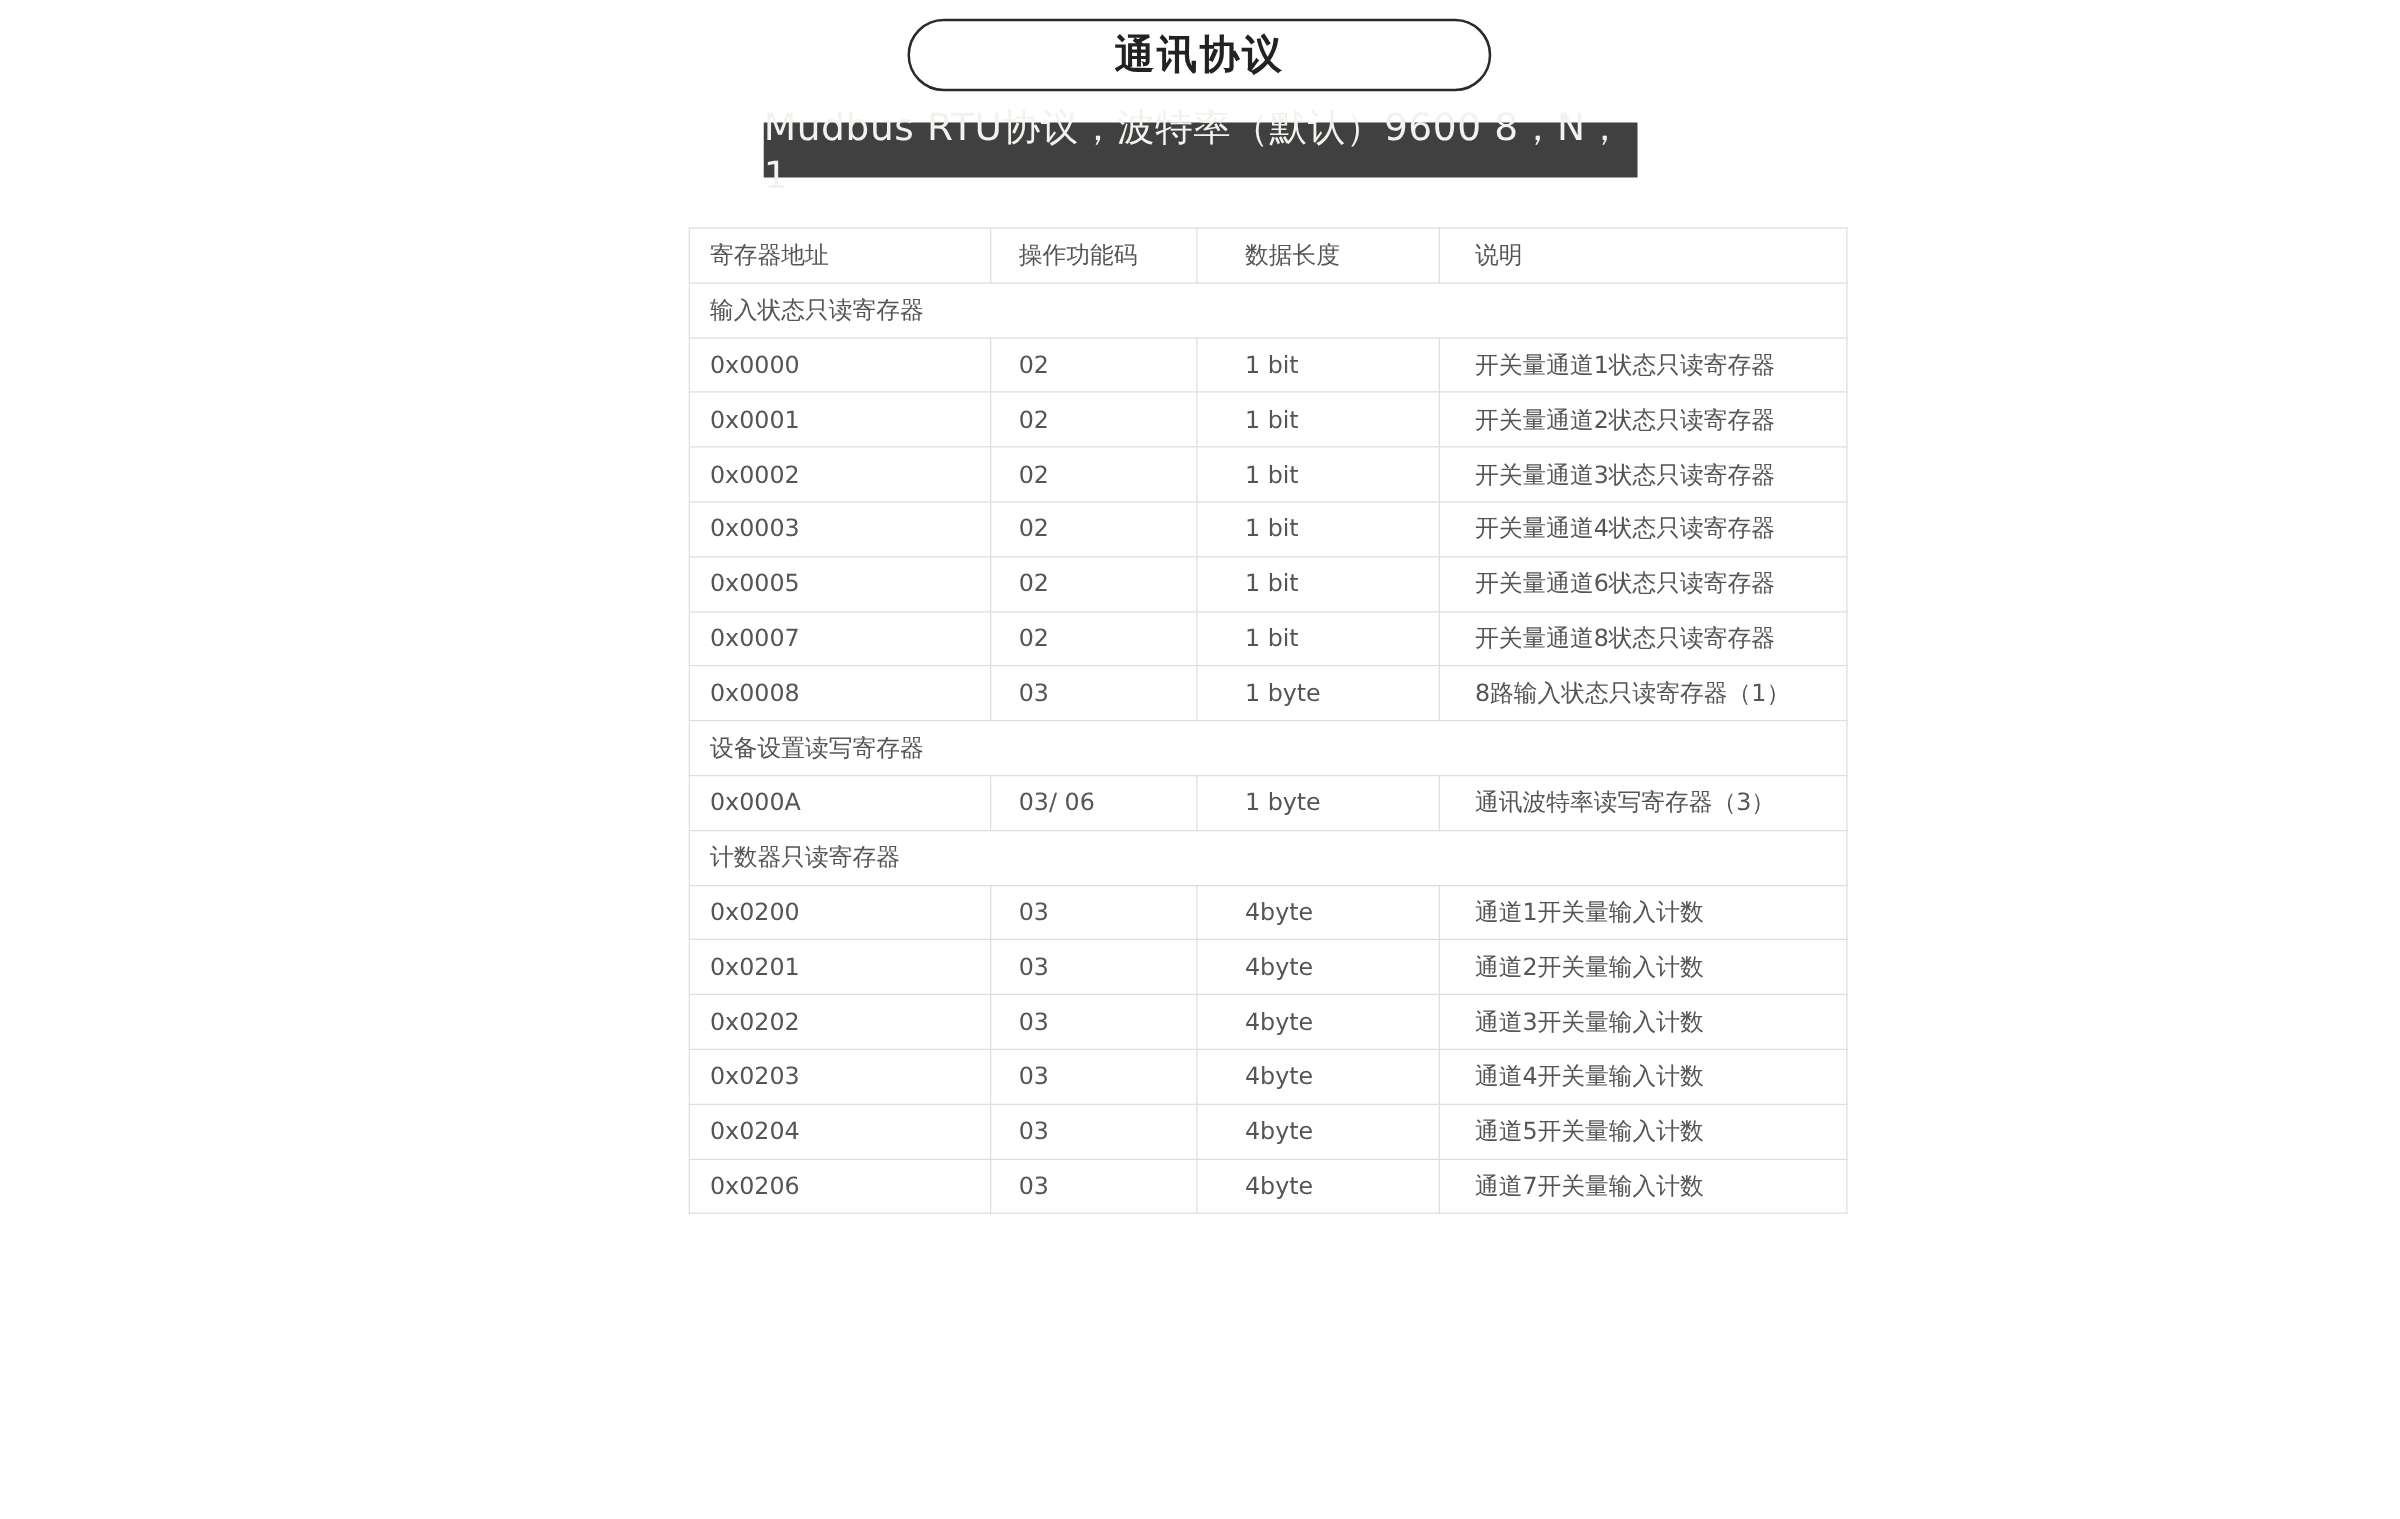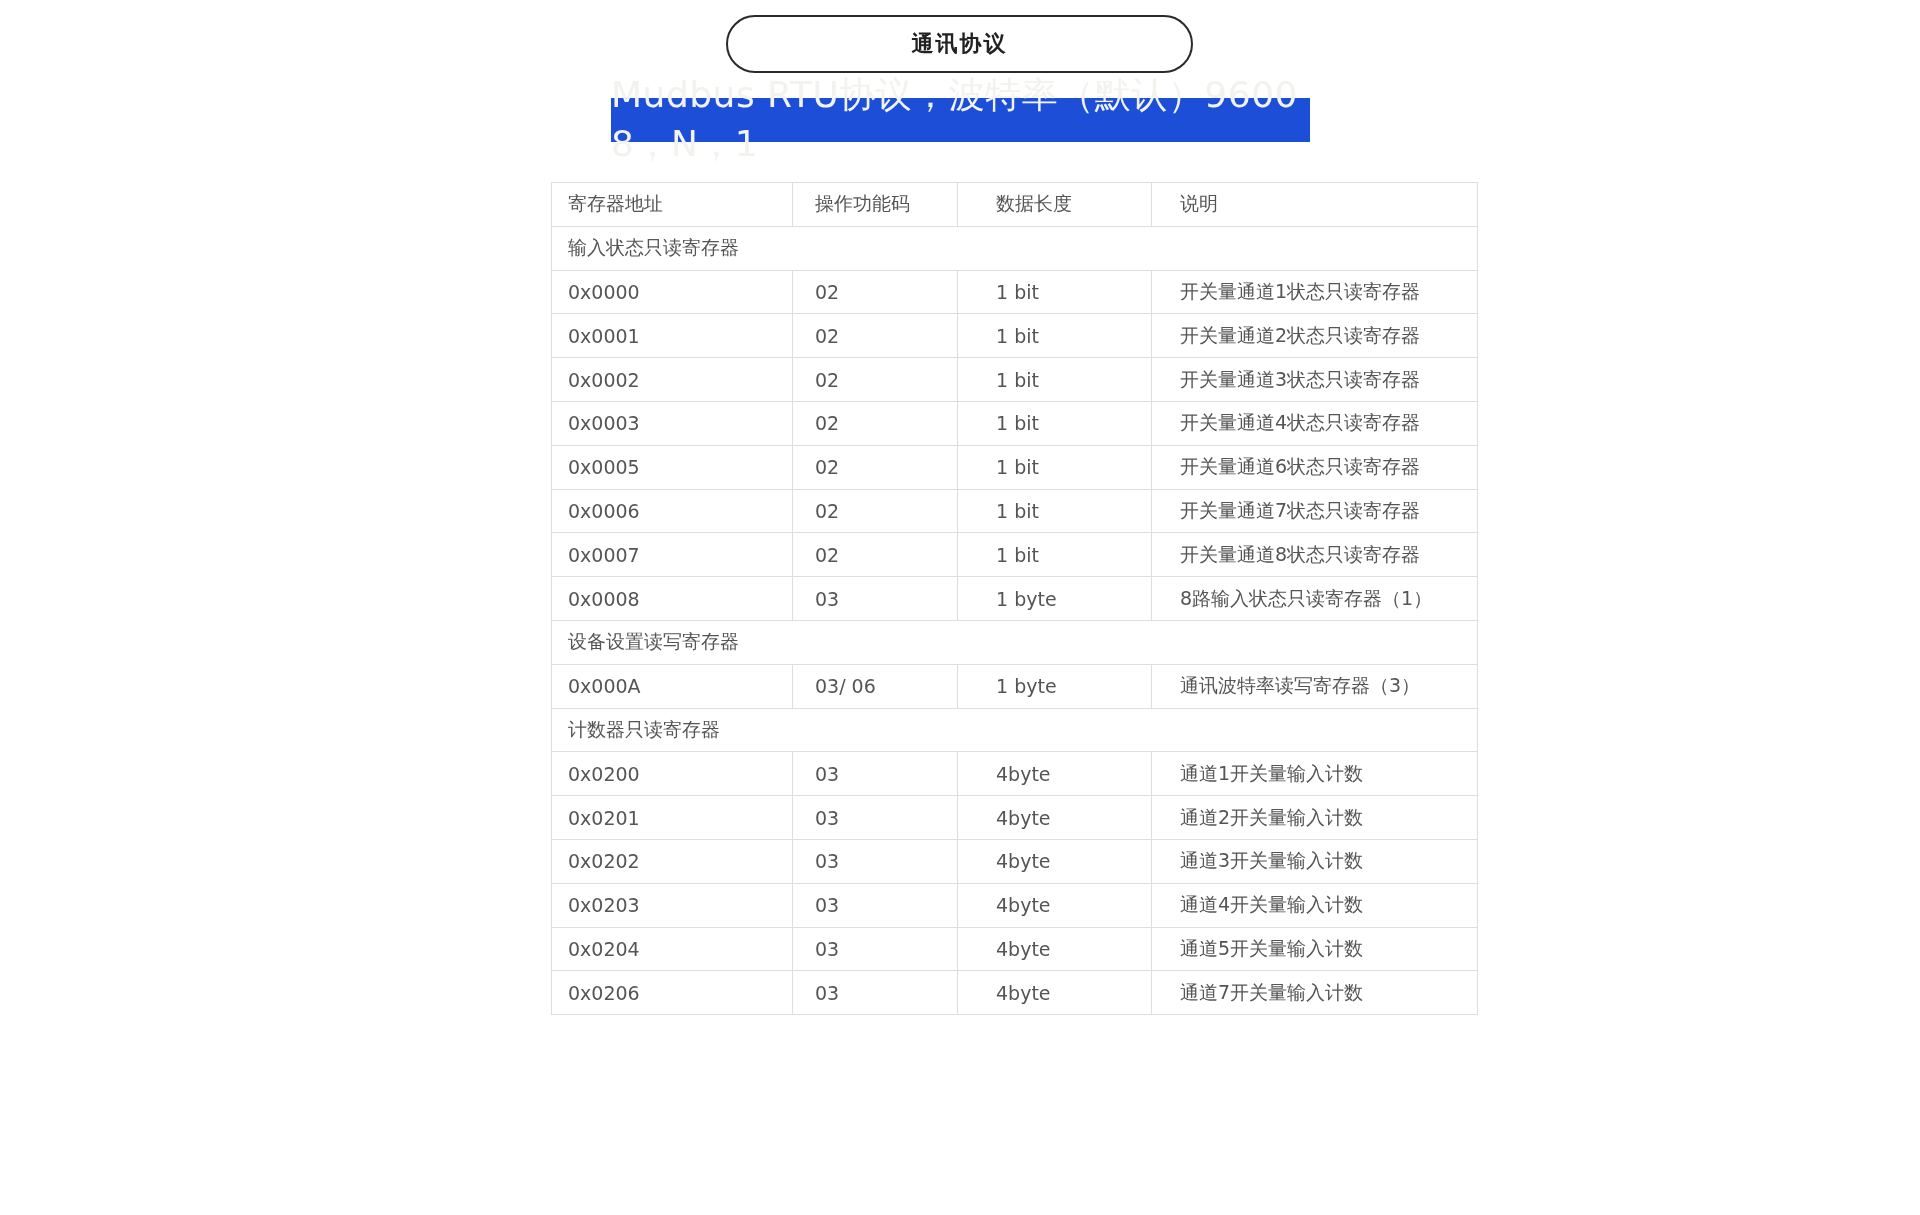--- a/index.html
+++ b/index.html
@@ -1,22 +1,22 @@
 <!DOCTYPE html>
 <html><head>
 <meta charset="utf-8">
 <style>
   html, body { margin:0; padding:0; background:#ffffff; }
   body { width:1920px; height:1215px; position:relative; overflow:hidden;
          font-family:"DejaVu Sans","Liberation Sans",sans-serif; }
   .title-pill { position:absolute; left:726px; top:15px; width:463px; height:54px;
     border:2.5px solid #2a2a2a; border-radius:30px; display:flex; align-items:center; justify-content:center;
-    font-size:22px; color:#222; font-weight:bold; letter-spacing:2px; }
-  .banner { position:absolute; left:611px; top:98px; width:699px; height:44px; background:#1d4ed8;
-    color:#f2f2ee; font-size:36px; display:flex; align-items:center; justify-content:center; letter-spacing:0.5px; }
+    font-size:32px; color:#222; font-weight:bold; letter-spacing:2px; }
+  .banner { position:absolute; left:611px; top:98px; width:699px; height:44px; background:#404040;
+    color:#f2f2ee; font-size:30px; display:flex; align-items:center; justify-content:center; letter-spacing:0.5px; }
   .tbl { position:absolute; left:551px; top:182px; width:818px; border-collapse:collapse; table-layout:fixed; }
   .tbl td { border:1.5px solid #dedede; height:42.8px; padding:0; font-size:19px; color:#555;
     white-space:nowrap; overflow:hidden; vertical-align:middle; }
   .c0 { width:224px; padding-left:16px !important; }
   .c1 { width:142px; padding-left:22px !important;margin-left:39px; }
   .c2 { width:155px; padding-left:38px !important; }
   .c3 { width:297px; padding-left:28px !important; }
   .grp td { padding-left:16px; }
 </style>
 </head>
@@ -58,26 +58,20 @@
         <td class="c0">0x0003</td>
         <td class="c1">02</td>
         <td class="c2">1 bit</td>
         <td class="c3">开关量通道4状态只读寄存器</td>
       </tr>
       <tr>
         <td class="c0">0x0005</td>
         <td class="c1">02</td>
         <td class="c2">1 bit</td>
         <td class="c3">开关量通道6状态只读寄存器</td>
-      </tr>
-      <tr>
-        <td class="c0">0x0006</td>
-        <td class="c1">02</td>
-        <td class="c2">1 bit</td>
-        <td class="c3">开关量通道7状态只读寄存器</td>
       </tr>
       <tr>
         <td class="c0">0x0007</td>
         <td class="c1">02</td>
         <td class="c2">1 bit</td>
         <td class="c3">开关量通道8状态只读寄存器</td>
       </tr>
       <tr>
         <td class="c0">0x0008</td>
         <td class="c1">03</td>

